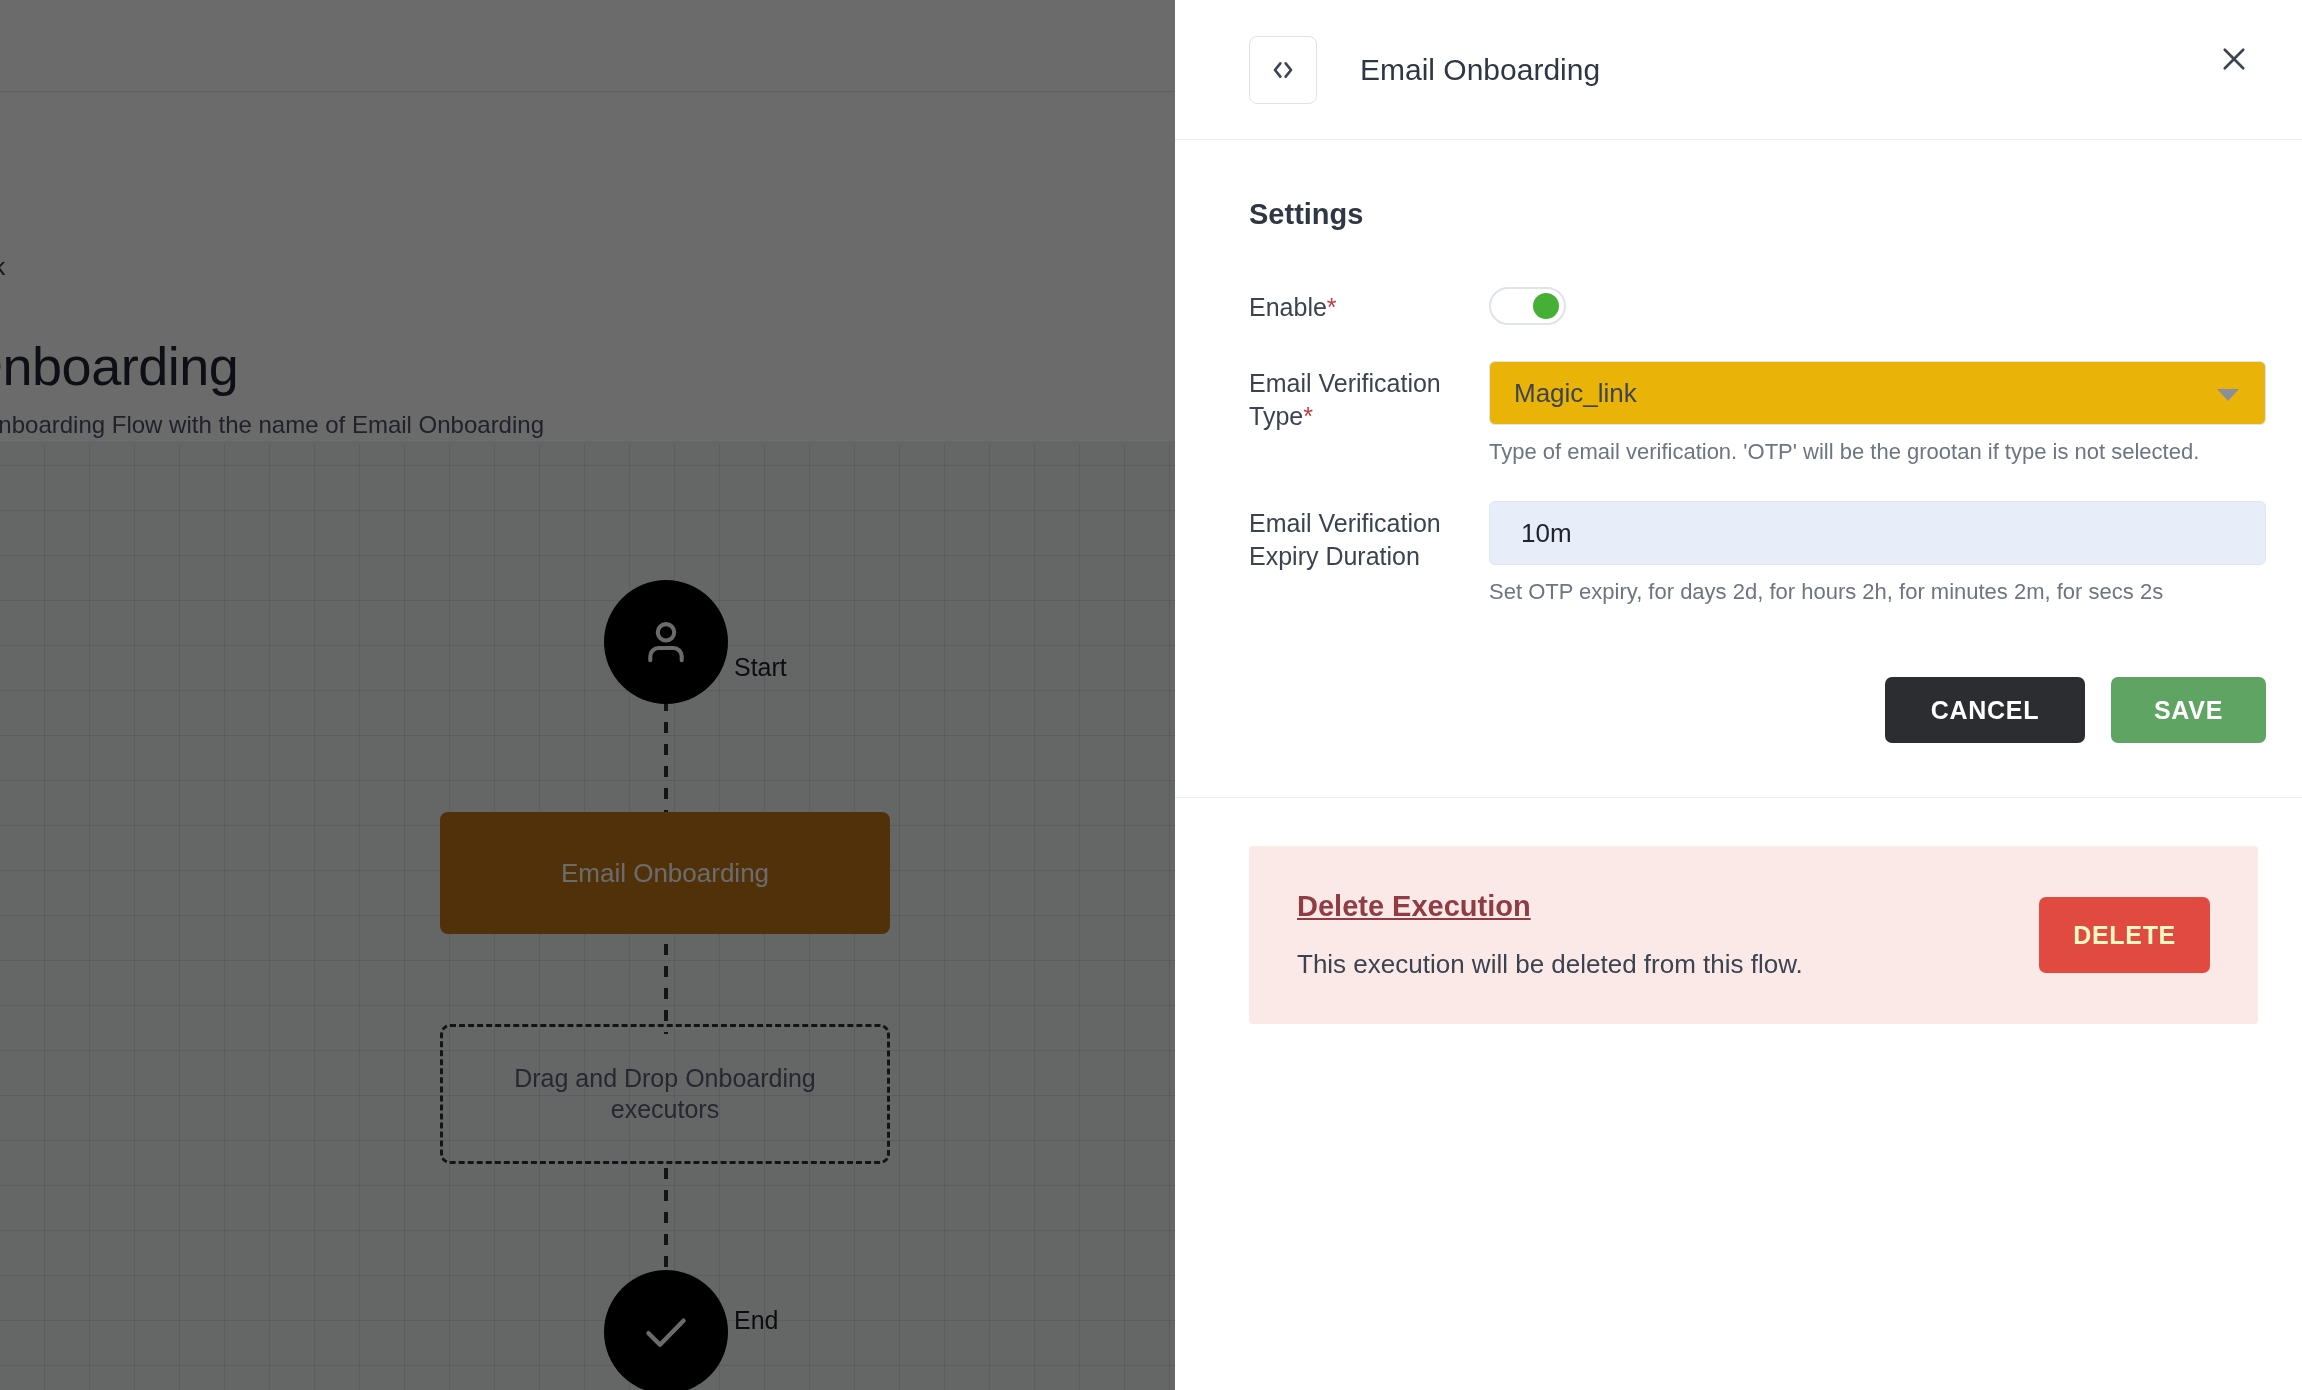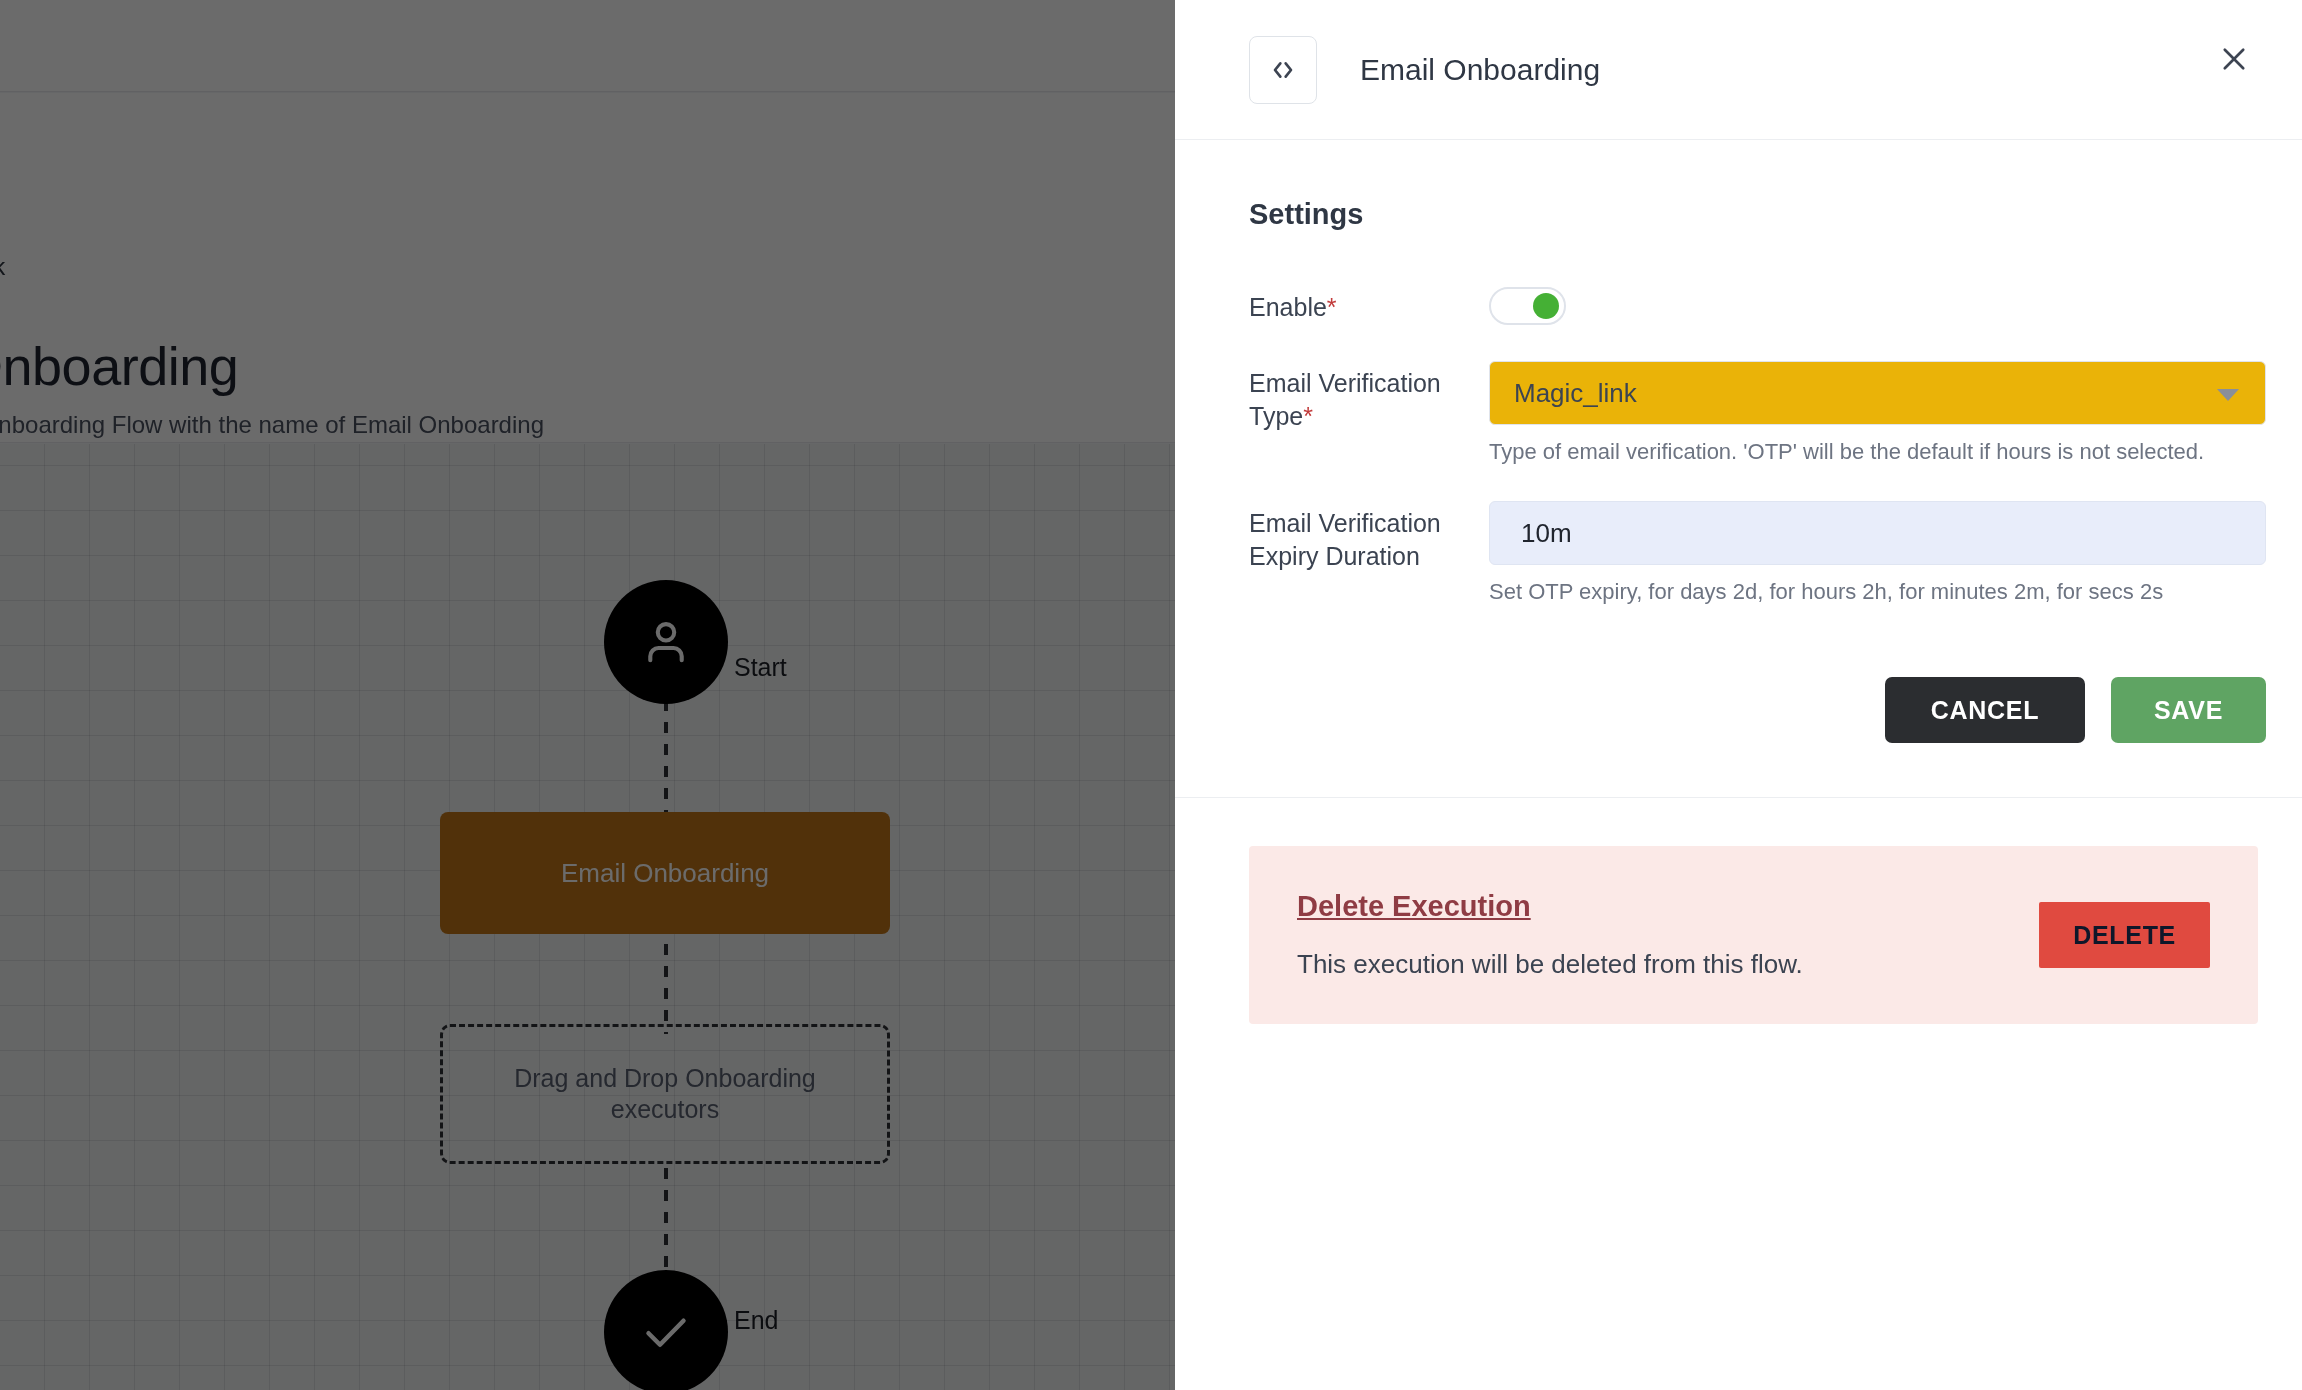--- a/index.html
+++ b/index.html
@@ -349,28 +349,28 @@
     margin-bottom: 26px;
     text-decoration: underline;
   }
   .danger-p {
     font-size: 26px;
     color: #3b4351;
   }
   .btn-delete {
     background: #e04a40;
     border: none;
-    border-radius: 2px;
-    color: #0f172a;
+    border-radius: 7px;
+    color: #fef9c3;
     font-size: 25px;
     font-family: inherit;
     font-weight: bold;
     letter-spacing: 0.7px;
     padding: 0 34px;
-    height: 66px;
+    height: 76px;
     cursor: pointer;
     flex: none;
   }
 </style>
 </head>
 <body>
 
 <div id="backdrop">
 
   <div class="bg-topbar"></div>
@@ -445,21 +445,21 @@
 
       <div class="form-row">
         <div class="form-label">
           <span>Email Verification Type</span><span class="req">*</span>
         </div>
         <div class="form-control">
           <div class="select-box">
             <span>Magic_link</span>
             <span class="caret"></span>
           </div>
-          <div class="hint">Type of email verification. 'OTP' will be the default if hours is not selected.</div>
+          <div class="hint">Type of email verification. 'OTP' will be the grootan if type is not selected.</div>
         </div>
       </div>
 
       <div class="form-row">
         <div class="form-label">Email Verification Expiry Duration</div>
         <div class="form-control">
           <div class="text-input" placeholder="10m">10m</div>
           <div class="hint">Set OTP expiry, for days 2d, for hours 2h, for minutes 2m, for secs 2s</div>
         </div>
       </div>

